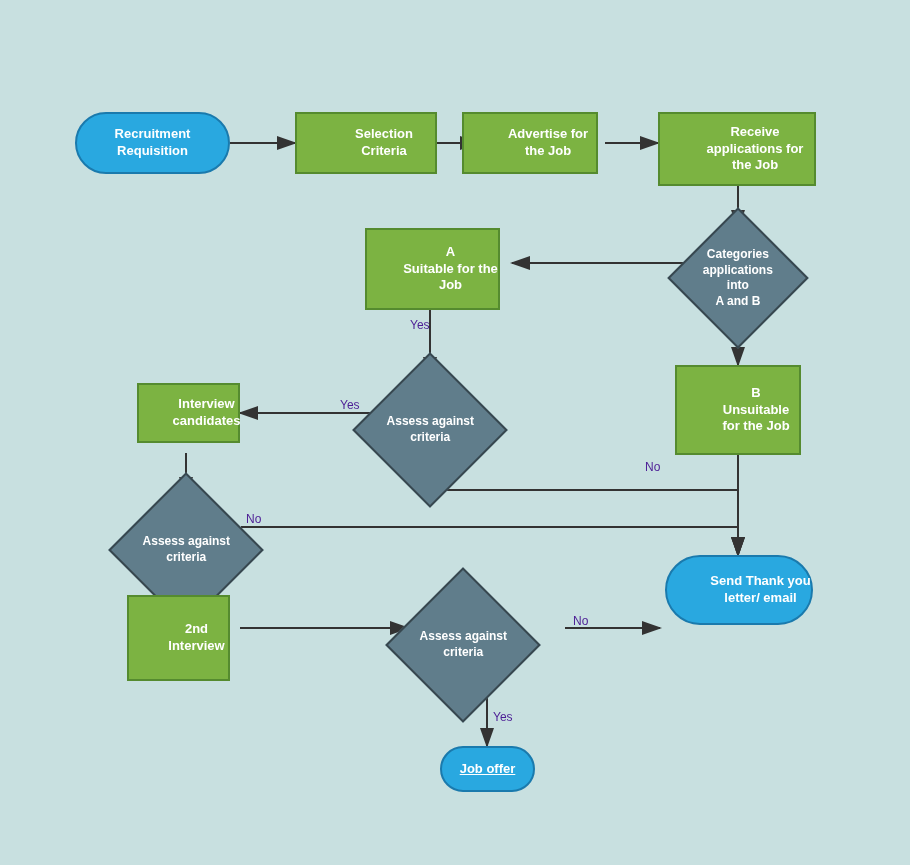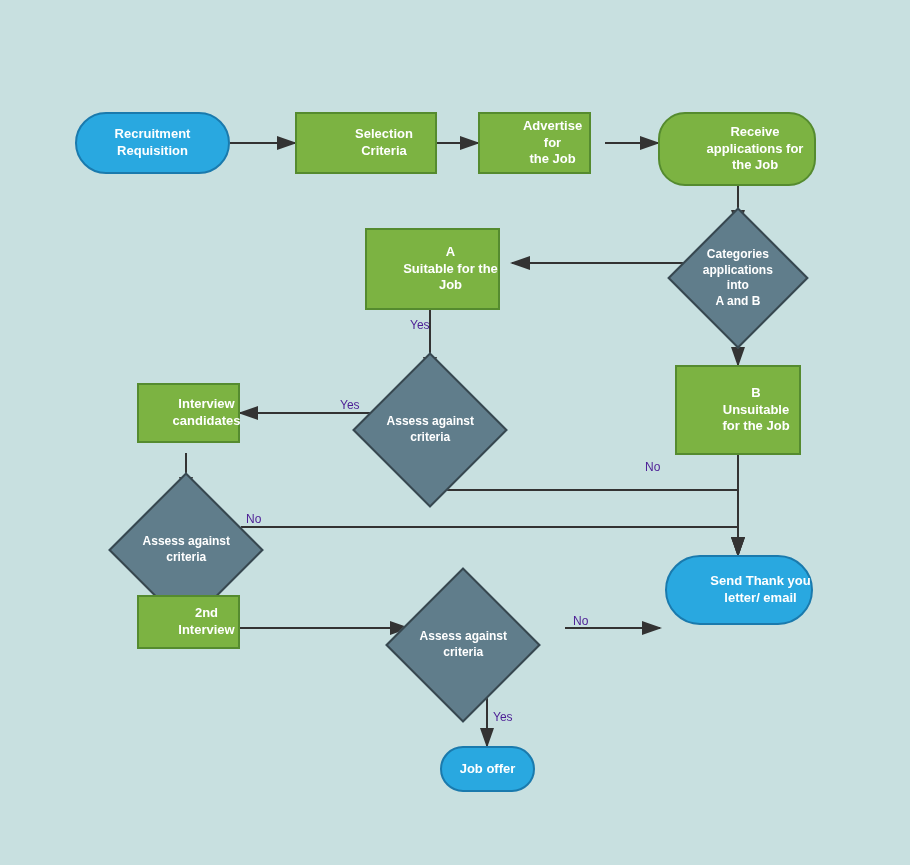--- a/index.html
+++ b/index.html
@@ -138,26 +138,26 @@
   <div class="node rounded-blue" style="left:75px; top:112px; width:155px; height:62px;">
     <span style="white-space:pre-line;">Recruitment
 Requisition</span>
   </div>
 
   <div class="node rect-green" style="left:295px; top:112px; width:142px; height:62px;">
     <span style="white-space:pre-line;">Selection
 Criteria</span>
   </div>
 
-  <div class="node rect-green" style="left:478px; top:112px; width:113px; height:62px;">
+  <div class="node rect-green" style="left:462px; top:112px; width:136px; height:62px;">
     <span style="white-space:pre-line;">Advertise for
 the Job</span>
   </div>
 
-  <div class="node rect-green" style="left:658px; top:112px; width:158px; height:74px;border-radius:27px;">
+  <div class="node rect-green" style="left:658px; top:112px; width:158px; height:74px;">
     <span style="white-space:pre-line;">Receive
 applications for
 the Job</span>
   </div>
 
   <div class="node diamond" style="left:688px; top:228px; width:100px; height:100px;">
     <div class="diamond-label" style="white-space:pre-line;">Categories
 applications into
 A and B</div>
   </div>
@@ -187,27 +187,27 @@
   <div class="node diamond" style="left:131px; top:495px; width:110px; height:110px;">
     <div class="diamond-label" style="white-space:pre-line;">Assess against
 criteria</div>
   </div>
 
   <div class="node rounded-blue" style="left:665px; top:555px; width:148px; height:70px;">
     <span style="white-space:pre-line;margin-left:43px;">Send Thank you
 letter/ email</span>
   </div>
 
-  <div class="node rect-green" style="left:137px; top:595px; width:103px; height:54px;">
+  <div class="node rect-green" style="left:127px; top:595px; width:103px; height:86px;">
     <span style="white-space:pre-line;">2nd
 Interview</span>
   </div>
 
   <div class="node diamond" style="left:408px; top:590px; width:110px; height:110px;">
     <div class="diamond-label" style="white-space:pre-line;">Assess against
 criteria</div>
   </div>
 
-  <div class="node rounded-blue" style="left:440px; top:746px; width:95px; height:46px;">
+  <div class="node rounded-blue" style="left:440px; top:746px; width:95px; height:46px;text-decoration:underline;">
     <span style="white-space:pre-line;">Job offer</span>
   </div>
 
 </div>
 
 </body></html>

